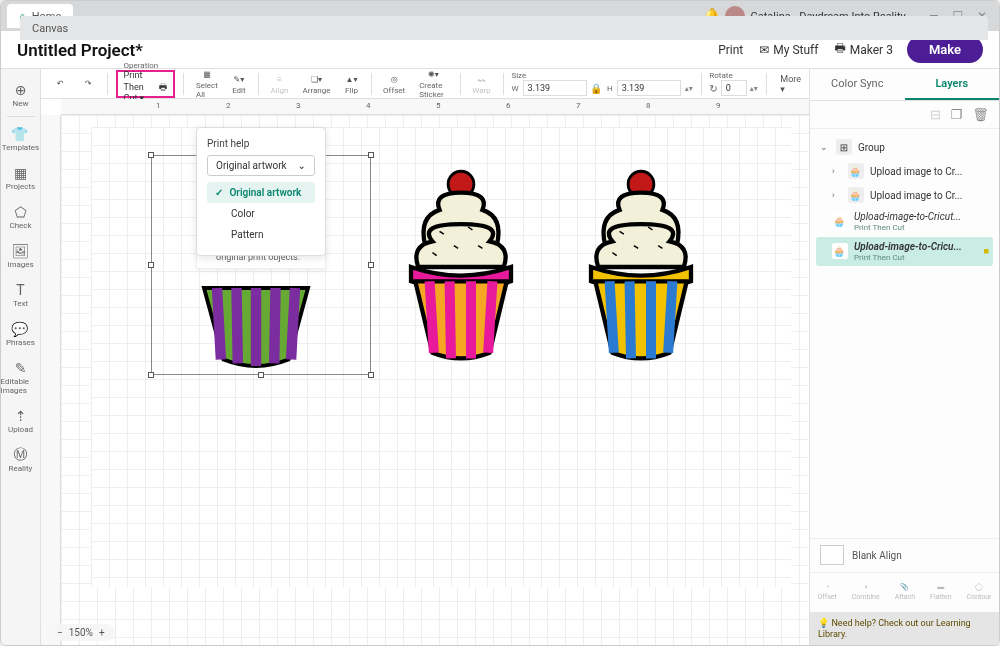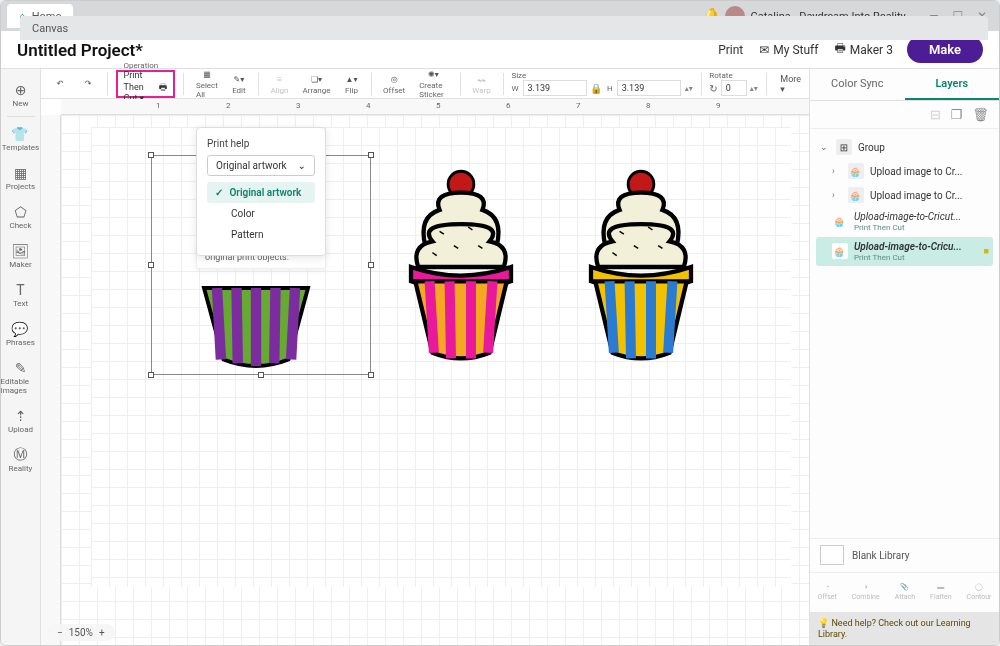--- a/index.html
+++ b/index.html
@@ -59,21 +59,21 @@
   .sel .h.tm { top: -4px; left: 50%; margin-left:-3px;} .sel .h.bm { bottom: -4px; left: 50%; margin-left:-3px;}
   .sel .h.ml { top: 50%; left: -4px; margin-top:-3px;} .sel .h.mr { top: 50%; right: -4px; margin-top:-3px;}
   .sel .rot { position: absolute; top: -18px; left: 50%; margin-left: -5px; width: 10px; height: 10px; border: 1px solid #555; border-radius: 50%; background:#fff;}
   
   .popup { position: absolute; top: 0px; left: 105px; width: 130px; background: #fff; border: 1px solid #ddd; border-radius: 4px; box-shadow: 0 2px 8px rgba(0,0,0,0.1); padding: 10px; z-index: 5;}
   .popup .ptitle { font-size: 10px; color: #444; margin-bottom: 6px;}
   .popup .pselect { border: 1px solid #ccc; border-radius: 3px; padding: 4px 8px; font-size: 10px; color: #333; display: flex; justify-content: space-between; align-items: center; margin-bottom: 6px; cursor: pointer;}
   .popup .popt { padding: 5px 8px; font-size: 10px; color: #333; display: flex; align-items: center; gap: 6px; cursor: pointer; border-radius: 3px;}
   .popup .popt.sel { border: none; background: #e6f4f1; color: #0a866f; font-weight: 600; width: auto; height: auto; position: static;}
   .popup .check { color: #0a866f; font-size: 10px;}
-  .popup2 { position: absolute; top: 118px; left: 105px; width: 130px; background: #fff; border: 1px solid #eee; font-size: 9px; color: #666; padding: 6px 8px; z-index: 4; box-shadow: 0 2px 6px rgba(0,0,0,0.06);}
+  .popup2 { position: absolute; top: 118px; left: 105px; width: 130px; background: #fff; border: 1px solid #eee; font-size: 9px; color: #666; padding: 6px 19px; z-index: 4; box-shadow: 0 2px 6px rgba(0,0,0,0.06);}
   .zoom { position: absolute; bottom: 6px; left: 6px; background: rgba(245,245,245,0.9); border-radius: 12px; padding: 3px 10px; font-size: 10px; color: #555; display: flex; align-items: center; gap: 6px;}
   
   .rpanel { width: 190px; background: #fdfdfd; border-left: 1px solid #e0e0e0; display: flex; flex-direction: column;}
   .rtabs { display: flex; border-bottom: 1px solid #e0e0e0; }
   .rtab { flex: 1; text-align: center; font-size: 11px; padding: 8px 0; color: #666; cursor: pointer;}
   .rtab.active { color: #0a866f; border-bottom: 2px solid #0a866f; font-weight: 600;}
   .ricons { display: flex; justify-content: flex-end; gap: 10px; padding: 6px 10px; color: #888; font-size: 13px; border-bottom: 1px solid #eee;}
   .ltree { flex: 1; padding: 6px 6px; font-size: 10px; color: #333; overflow: auto;}
   .lrow { display: flex; align-items: center; gap: 6px; padding: 4px 4px; cursor: pointer;}
   .lrow .chev { width: 10px; color: #666; font-size: 9px;}
@@ -146,21 +146,21 @@
     <div class="ritem">
         <div class="ricon">▦</div>
         <span>Projects</span>
       </div>
     <div class="ritem">
         <div class="ricon">⬠</div>
         <span>Check</span>
       </div>
     <div class="ritem">
         <div class="ricon">🖼</div>
-        <span>Maker</span>
+        <span>Images</span>
       </div>
     <div class="ritem">
         <div class="ricon">T</div>
         <span>Text</span>
       </div>
     <div class="ritem">
         <div class="ricon">💬</div>
         <span>Phrases</span>
       </div>
     <div class="ritem">
@@ -393,21 +393,21 @@
         <span class="thumb" style="background:#fff">🧁</span>
         <div class="col">
             <span class="nm" style="font-weight:600">Upload-image-to-Cricu...</span>
             <span class="sub">Print Then Cut</span>
           </div>
         <span style="margin-left:auto;color:#d4b800;font-size:9px">■</span>
       </div>
     </div>
     <div class="swatch">
       <div class="box"></div>
-      <span>Blank Library</span>
+      <span>Blank Align</span>
     </div>
     <div class="bops">
       <div class="bop">
           <span>◔</span>
           <span>Offset</span>
         </div>
       <div class="bop">
           <span>◑</span>
           <span>Combine</span>
         </div>

